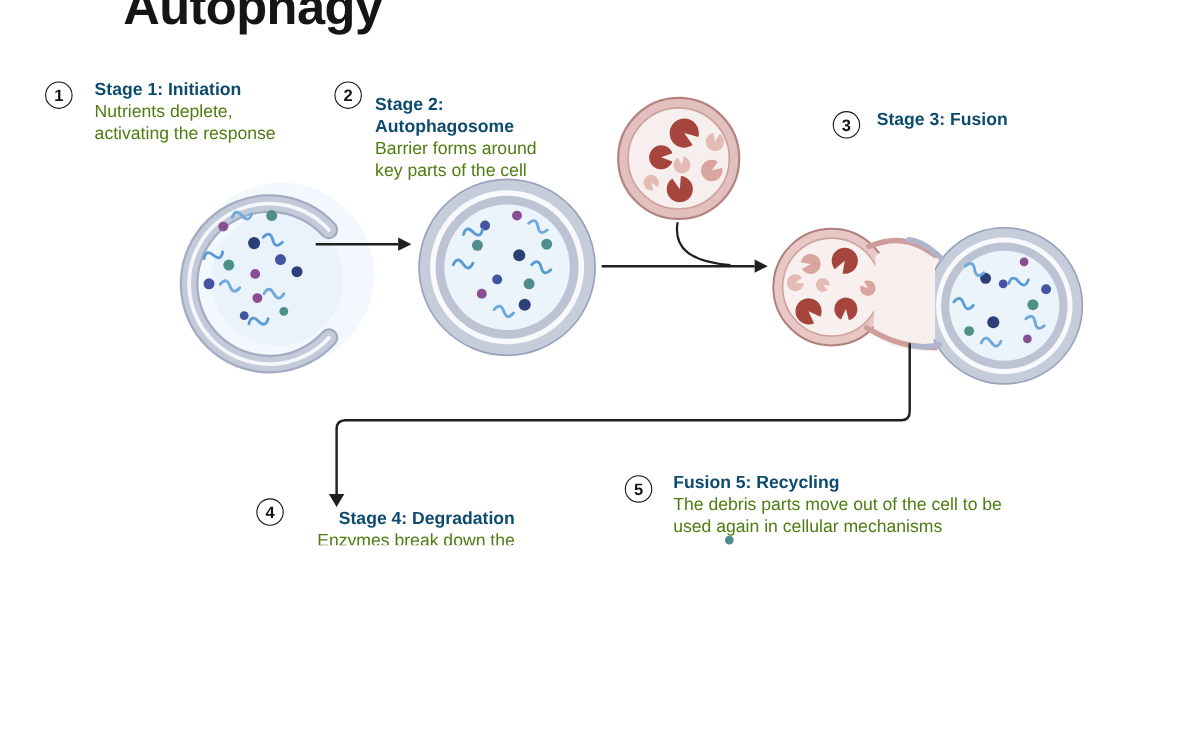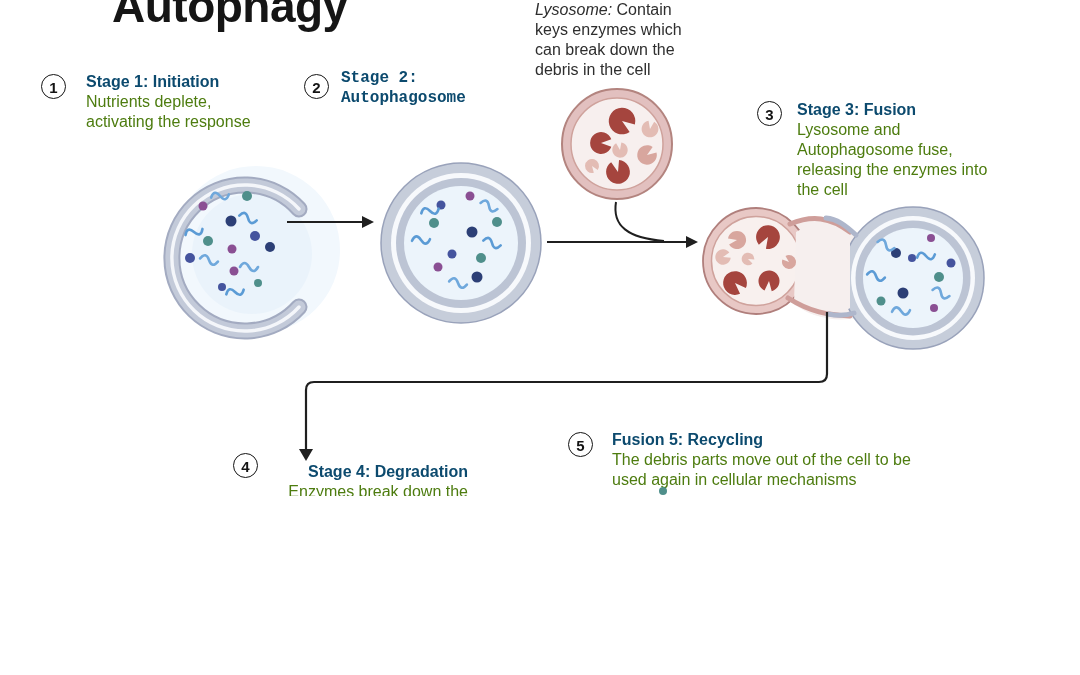--- a/index.html
+++ b/index.html
@@ -26,42 +26,39 @@
   .lyso-note .term{font-style:italic;}
   svg.art{position:absolute;left:0;top:0;}
 </style>
 </head>
 <body>
 
 <div class="canvas">
 
   <h1 class="diagram-title">Autophagy</h1>
 
-  <div class="lyso-note"><span class="term">Lysosome:</span><span> Contain keys enzymes which can break down the debris in the cell</span></div>
 
   <div class="badge" style="left:41px;top:74px;">1</div>
   <div class="stage-text" style="left:86px;top:72px;">
     <div class="stage-title">Stage 1: Initiation</div>
     <div class="stage-desc">Nutrients deplete,
 activating the response</div>
   </div>
 
   <div class="badge" style="left:304px;top:74px;">2</div>
-  <div class="stage-text" style="left:341px;top:68px;font-family:Liberation Mono, monospace;">
+  <div class="stage-text" style="left:341px;top:86px;">
     <div class="stage-title">Stage 2:
 Autophagosome</div>
+    <div class="stage-desc">Barrier forms around
+key parts of the cell</div>
   </div>
 
   <div class="badge" style="left:757px;top:101px;">3</div>
   <div class="stage-text" style="left:797px;top:100px;">
     <div class="stage-title">Stage 3: Fusion</div>
-    <div class="stage-desc">Lysosome and
-Autophagosome fuse,
-releasing the enzymes into
-the cell</div>
   </div>
 
   <div class="badge" style="left:233px;top:453px;">4</div>
   <div class="stage-text" style="left:256px;top:462px;width:212px;text-align:right;">
     <div class="stage-title">Stage 4: Degradation</div>
     <div class="stage-desc">Enzymes break down the
 debris back into its parts</div>
   </div>
 
   <div class="badge" style="left:568px;top:432px;">5</div>

